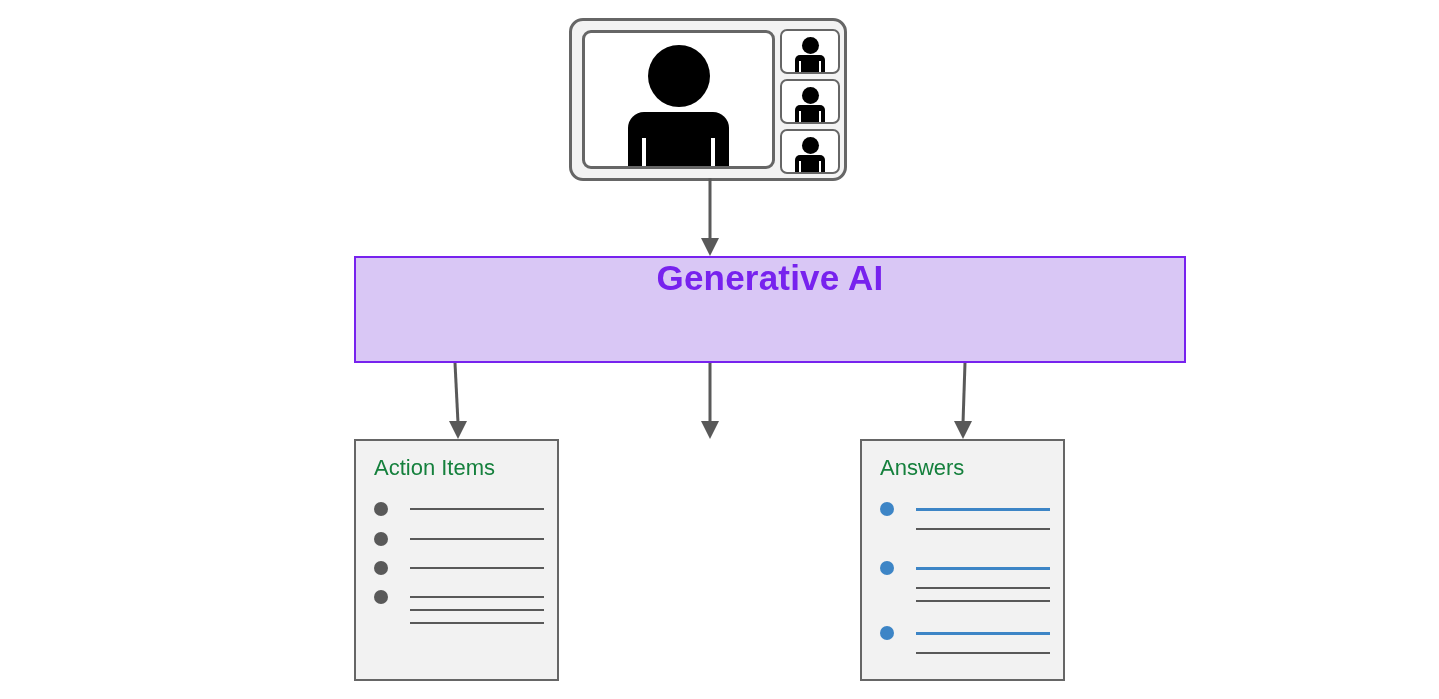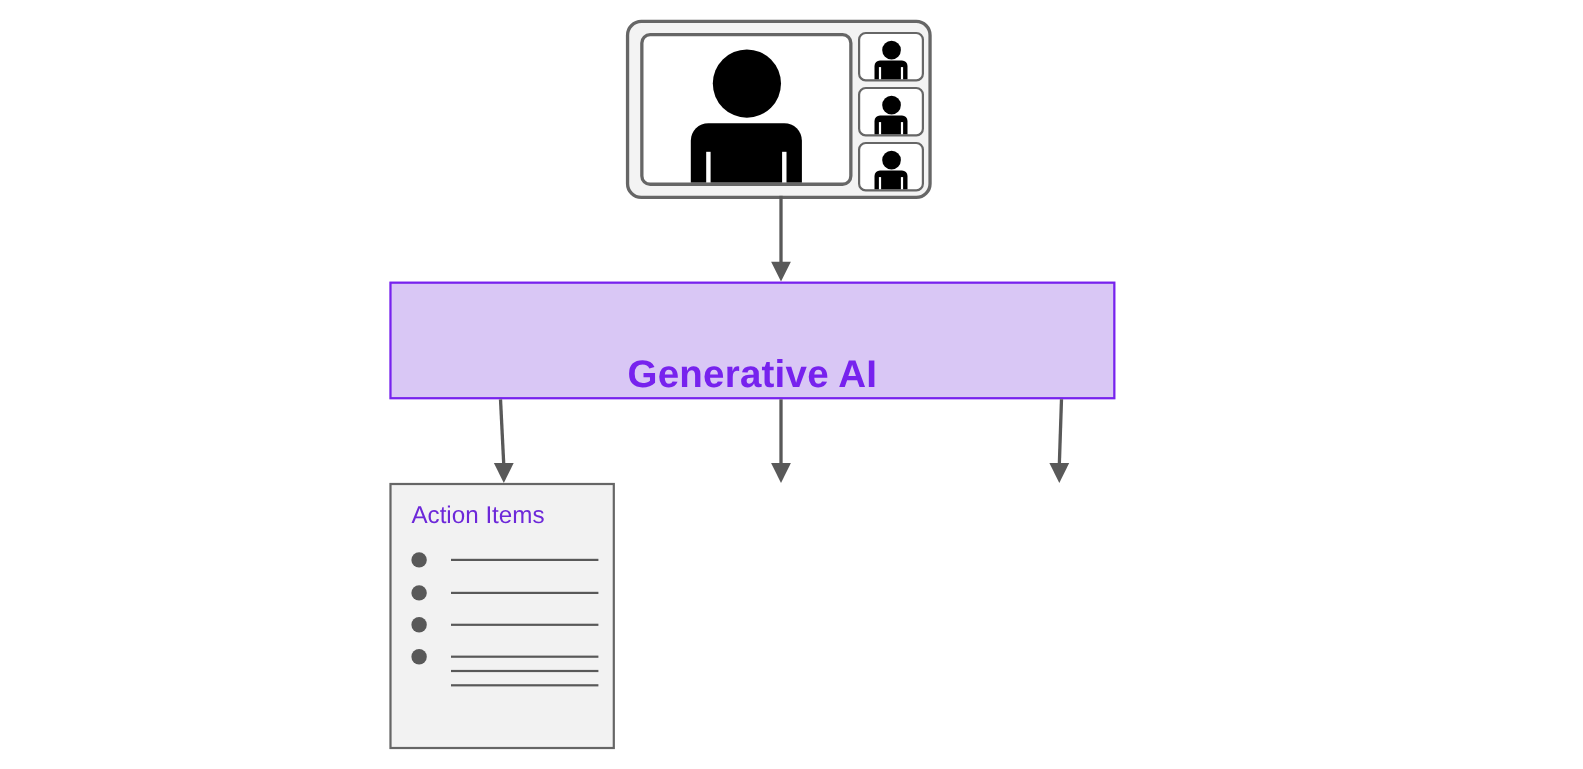--- a/index.html
+++ b/index.html
@@ -130,27 +130,27 @@
   .arrow-svg {
     position: absolute;
     overflow: visible;
   }
 
   
   .ai-box {
     position: absolute;
     left: 354px;
     top: 256px;
-    width: 660px;
+    width: 832px;
     height: 107px;
     background: #d9c7f5;
     border: 2.5px solid #7722ee;
     box-sizing: border-box;
     display: flex;
-    align-items: flex-end;
+    align-items: flex-start;
     justify-content: center;
   }
   .ai-box-label {
     font-family: "Liberation Sans", sans-serif;
     font-size: 35px;
     font-weight: bold;
     color: #7722ee;
     letter-spacing: 0.2px;
   }
 
@@ -167,21 +167,21 @@
   .doc-card.c0 { left: 354px; }
   .doc-card.c1 { left: 607px; }
   .doc-card.c2 { left: 860px; }
 
   .doc-title {
     position: absolute;
     left: 18px;
     top: 14px;
     font-family: "Liberation Sans", sans-serif;
     font-size: 22px;
-    color: #6d28d9;
+    color: #15803d;
     white-space: nowrap;
   }
 
   .doc-body {
     position: absolute;
     left: 0;
     top: 56px;
     right: 0;
     bottom: 0;
   }
@@ -292,14 +292,35 @@
         <div class="row" style="top: 100px;">
           <span class="bullet gray"></span>
           <span class="line gray" style="left: 36px; width: 134px; top: -1px;"></span>
           <span class="line gray" style="left: 36px; width: 134px; top: 12px;"></span>
           <span class="line gray" style="left: 36px; width: 134px; top: 25px;"></span>
         </div>
       </div>
   </div>
 
 
+  <div class="doc-card c2">
+    <div class="doc-title">Answers</div>
+    <div class="doc-body">
+        <div class="row" style="top: 12px;">
+          <span class="bullet blue"></span>
+          <span class="line blue" style="left: 36px; width: 134px; top: -1px;"></span>
+          <span class="line gray" style="left: 36px; width: 134px; top: 19px;"></span>
+        </div>
+        <div class="row" style="top: 71px;">
+          <span class="bullet blue"></span>
+          <span class="line blue" style="left: 36px; width: 134px; top: -1px;"></span>
+          <span class="line gray" style="left: 36px; width: 134px; top: 19px;"></span>
+          <span class="line gray" style="left: 36px; width: 134px; top: 32px;"></span>
+        </div>
+        <div class="row" style="top: 136px;">
+          <span class="bullet blue"></span>
+          <span class="line blue" style="left: 36px; width: 134px; top: -1px;"></span>
+          <span class="line gray" style="left: 36px; width: 134px; top: 19px;"></span>
+        </div>
+      </div>
+  </div>
 
 </div>
 
 </body></html>

